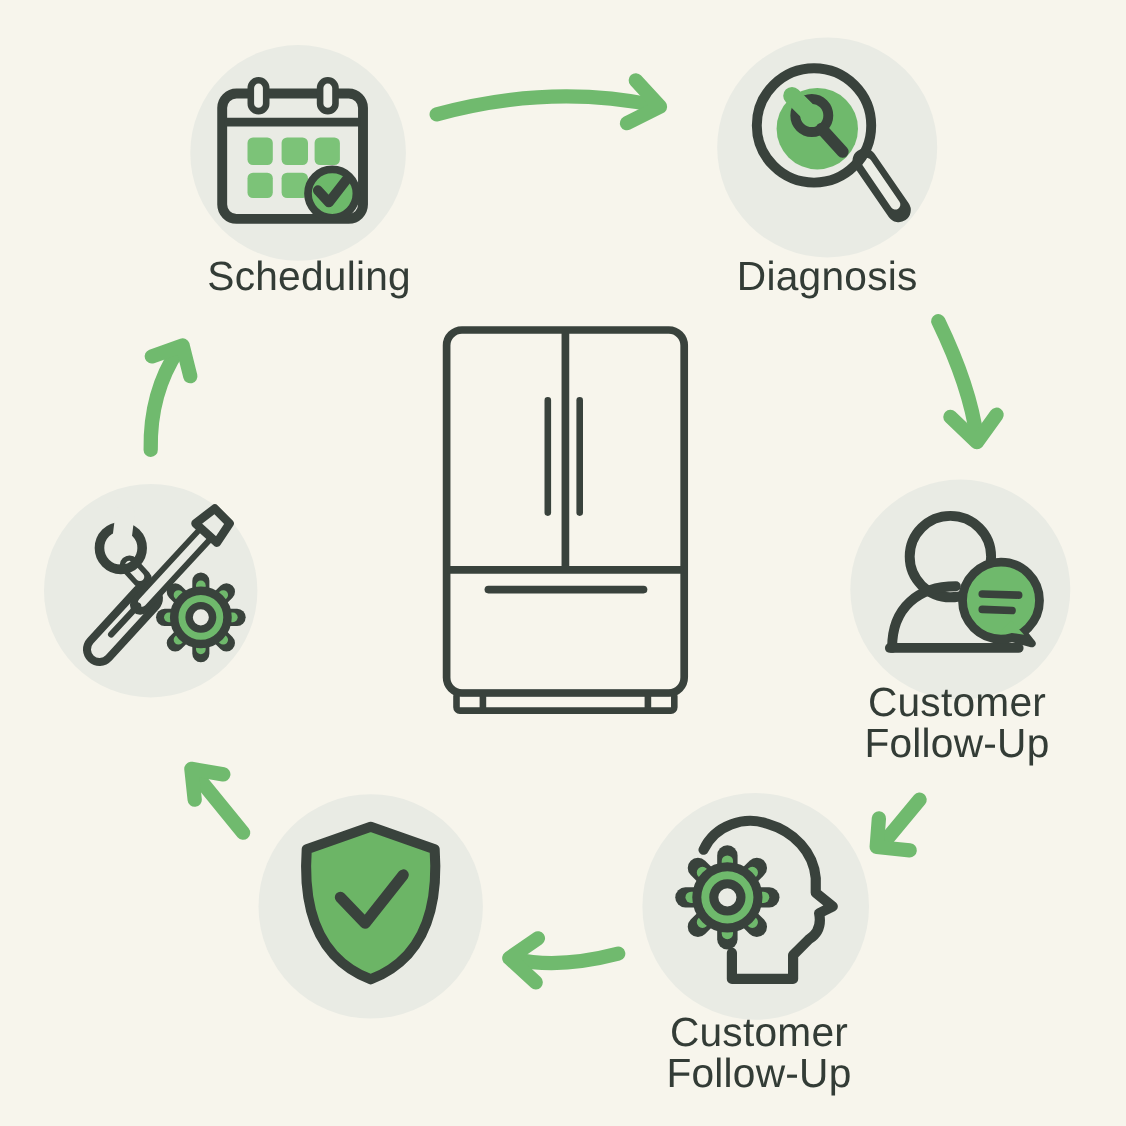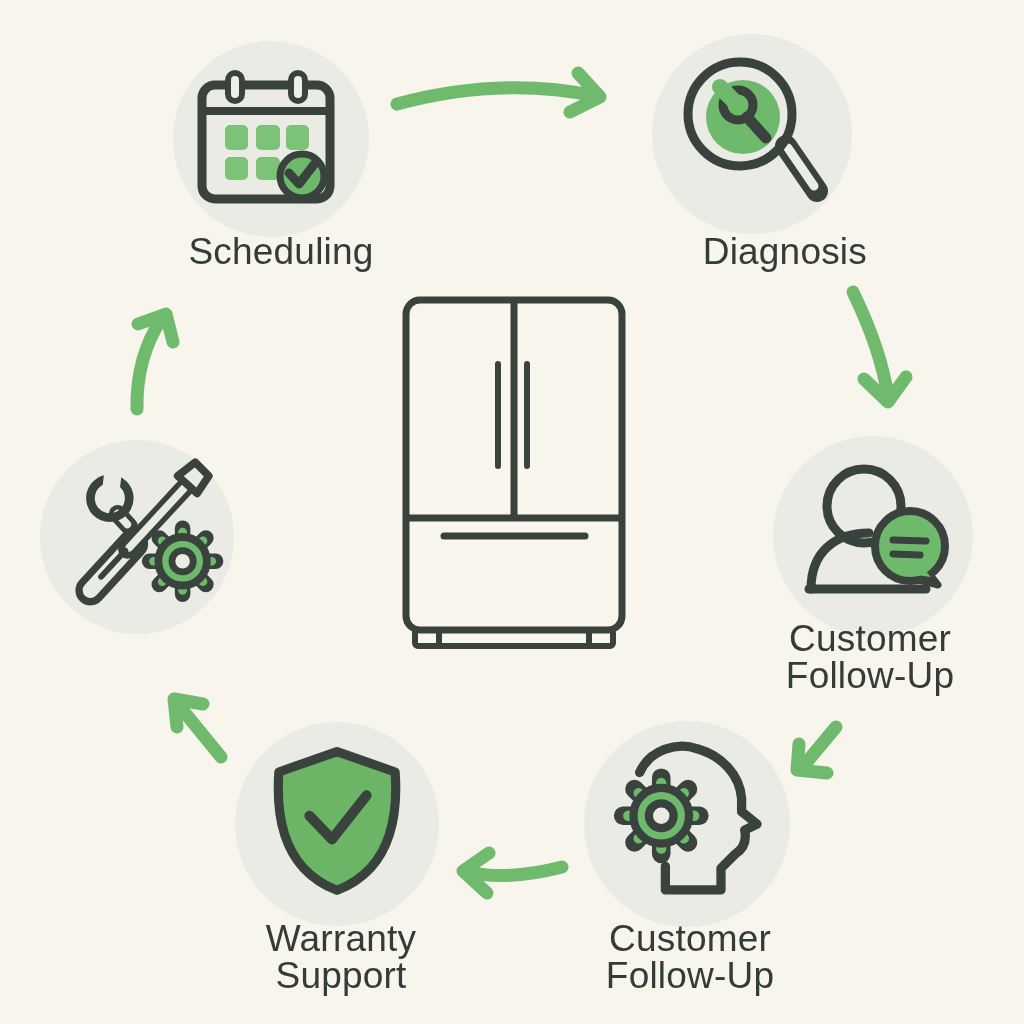--- a/index.html
+++ b/index.html
@@ -83,21 +83,21 @@
     <svg viewBox="0 0 200 200">
       <circle cx="91" cy="83" r="37" fill="#6fb96c"></circle>
       <path d="M134,112 L165,157" stroke="#39423c" stroke-width="22" stroke-linecap="round"></path>
       <path d="M136,114 L162,152" stroke="#eceee6" stroke-width="9" stroke-linecap="round"></path>
       <circle cx="88" cy="80" r="52" fill="none" stroke="#39423c" stroke-width="9"></circle>
       <circle cx="86" cy="71" r="15" fill="none" stroke="#39423c" stroke-width="9"></circle>
       <path d="M86,71 L68,53" stroke="#6fb96c" stroke-width="16" stroke-linecap="round"></path>
       <path d="M95,83 L114,104" stroke="#39423c" stroke-width="11" stroke-linecap="round"></path>
     </svg>
   </div>
-  <div class="label" style="left:637px;top:233px;width:230px;text-align:right;">Diagnosis</div>
+  <div class="label" style="left:637px;top:233px;width:230px;">Diagnosis</div>
 
   <div class="circle" style="left:773px;top:436px;width:200px;height:200px;">
     <svg viewBox="0 0 200 200">
       <circle cx="91" cy="70" r="37" fill="none" stroke="#39423c" stroke-width="9"></circle>
       <path d="M38,153 C38,116 62,97 96,97" fill="none" stroke="#39423c" stroke-width="9" stroke-linecap="round"></path>
       <path d="M36,153 L153,153" stroke="#39423c" stroke-width="9" stroke-linecap="round"></path>
       <path d="M150,130 L165,149 L135,141 Z" fill="#6fb96c" stroke="#39423c" stroke-width="7" stroke-linejoin="round"></path>
       <circle cx="137" cy="110" r="35" fill="#6fb96c" stroke="#39423c" stroke-width="8"></circle>
       <polygon points="146,128 158,141 136,138" fill="#6fb96c"></polygon>
       <path d="M120,104 L153,105" stroke="#39423c" stroke-width="7" stroke-linecap="round"></path>
@@ -136,21 +136,20 @@
   </div>
   <div class="label" style="left:575px;top:920px;width:230px;">Customer Follow-Up</div>
 
   <div class="circle" style="left:235px;top:722px;width:204px;height:204px;">
     <svg viewBox="0 0 200 200">
       <path d="M100,29 L157,49 C160,92 152,122 133,143 C121,156 108,162 100,165
                C92,162 79,156 67,143 C48,122 40,92 43,49 Z" fill="#6cb566" stroke="#39423c" stroke-width="9" stroke-linejoin="round"></path>
       <path d="M73,92 L95,115 L129,72" fill="none" stroke="#39423c" stroke-width="10" stroke-linecap="round" stroke-linejoin="round"></path>
     </svg>
   </div>
-  <div class="label" style="left:226px;top:920px;width:230px;">Warranty Support</div>
 
   <div class="circle" style="left:40px;top:440px;width:194px;height:194px;">
     <svg viewBox="0 0 200 200">
       <path d="M80,76 L92,89" stroke="#39423c" stroke-width="18" stroke-linecap="round"></path>
       <path d="M80,76 L90,87" stroke="#e9ebe4" stroke-width="8" stroke-linecap="round"></path>
       <circle cx="72" cy="60" r="20" fill="none" stroke="#39423c" stroke-width="9"></circle>
       <path d="M72,60 L76,28" stroke="#e9ebe4" stroke-width="18" stroke-linecap="round"></path>
       <path d="M52,155 L96,107" stroke="#39423c" stroke-width="31" stroke-linecap="round"></path>
       <path d="M52,155 L96,107" stroke="#e9ebe4" stroke-width="16" stroke-linecap="round"></path>
       <path d="M90,113 L152,46" stroke="#39423c" stroke-width="19" stroke-linecap="round"></path>

